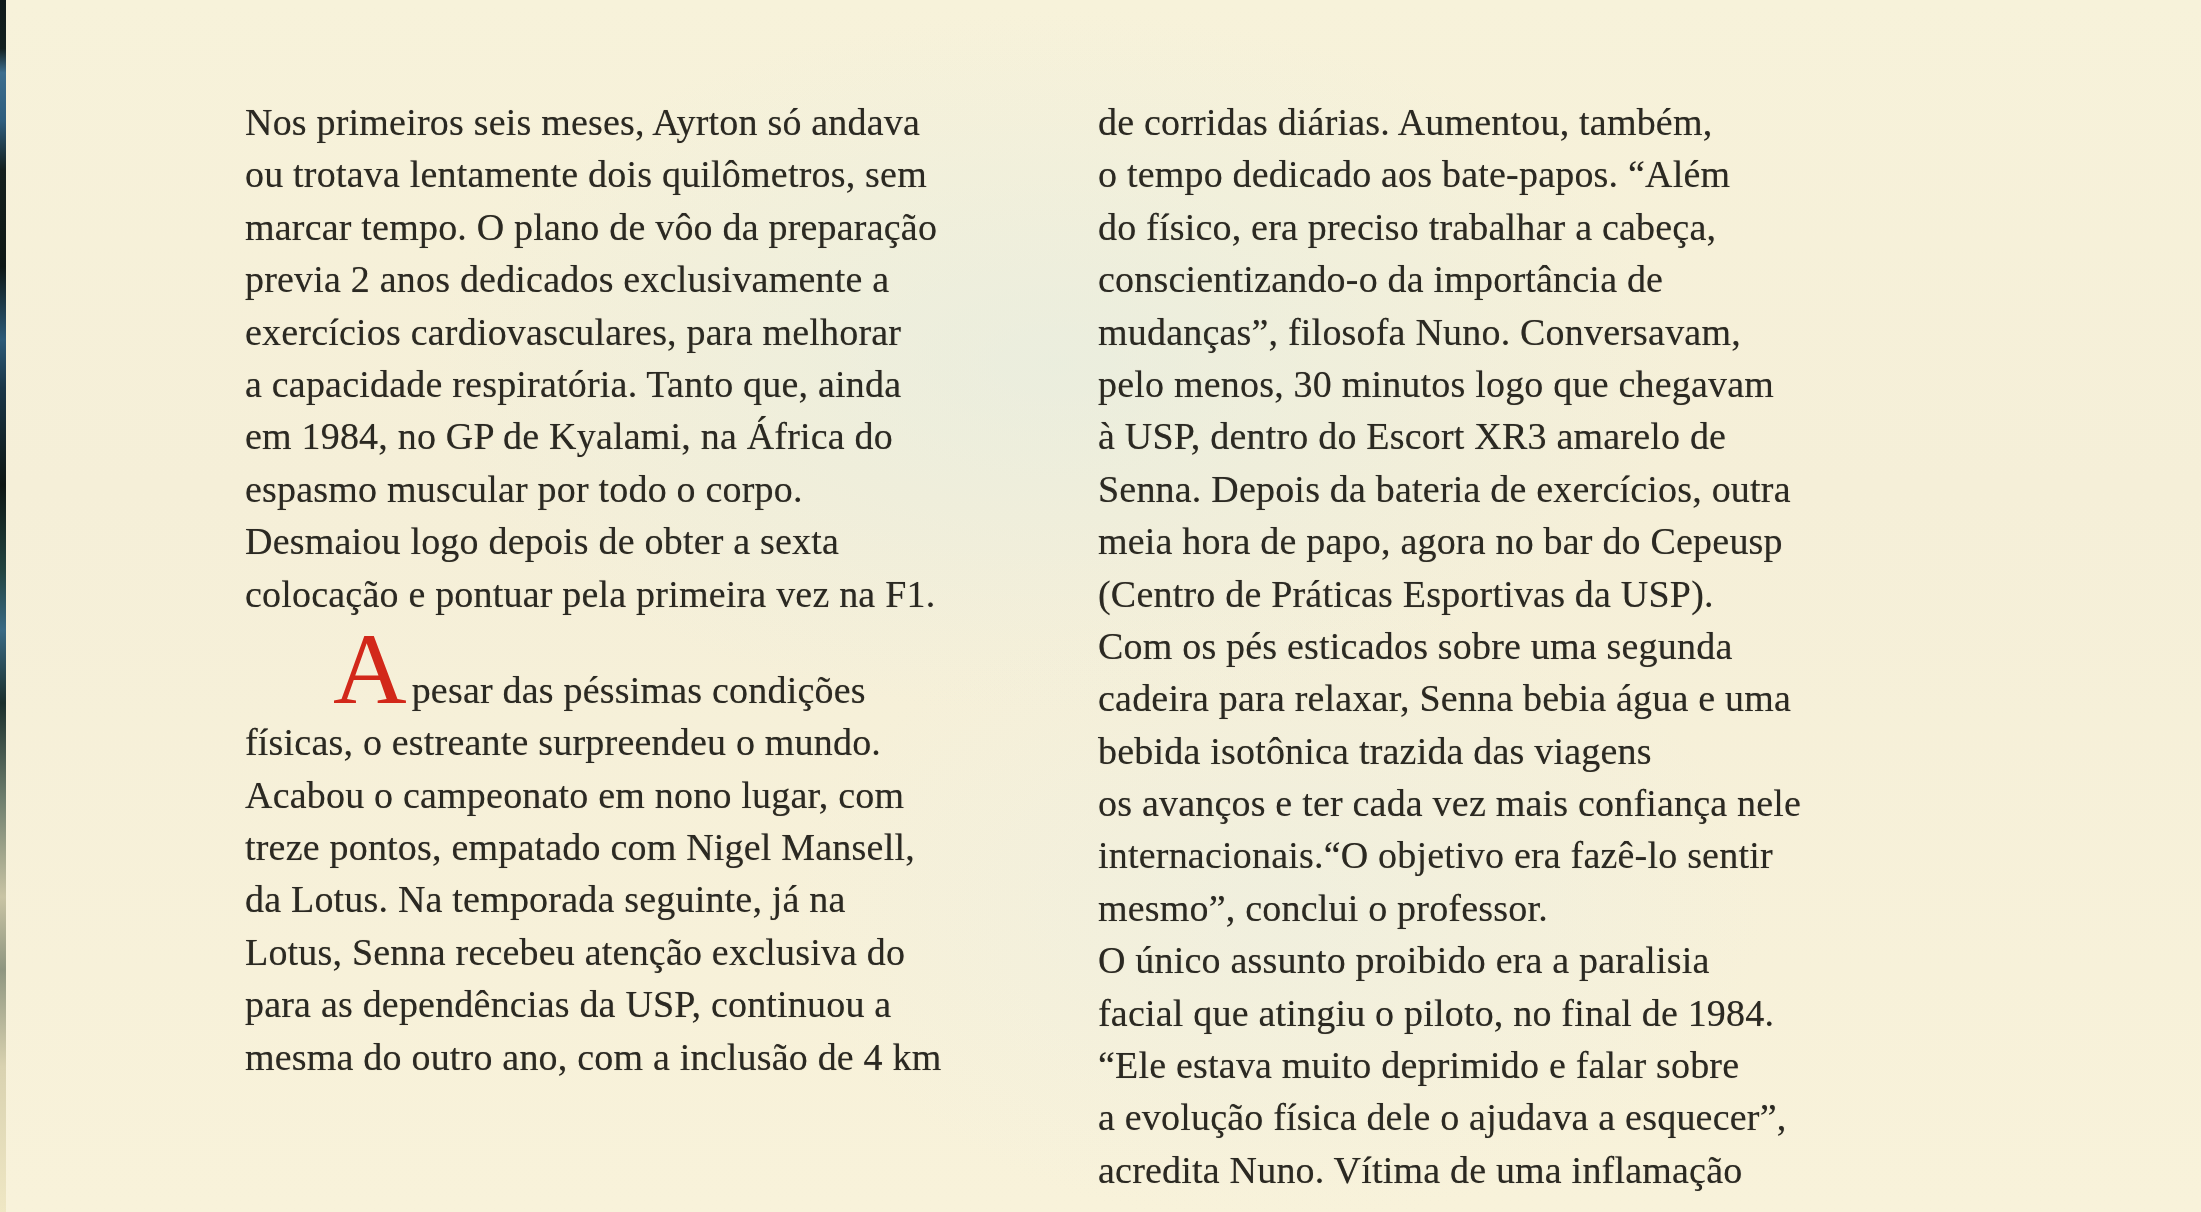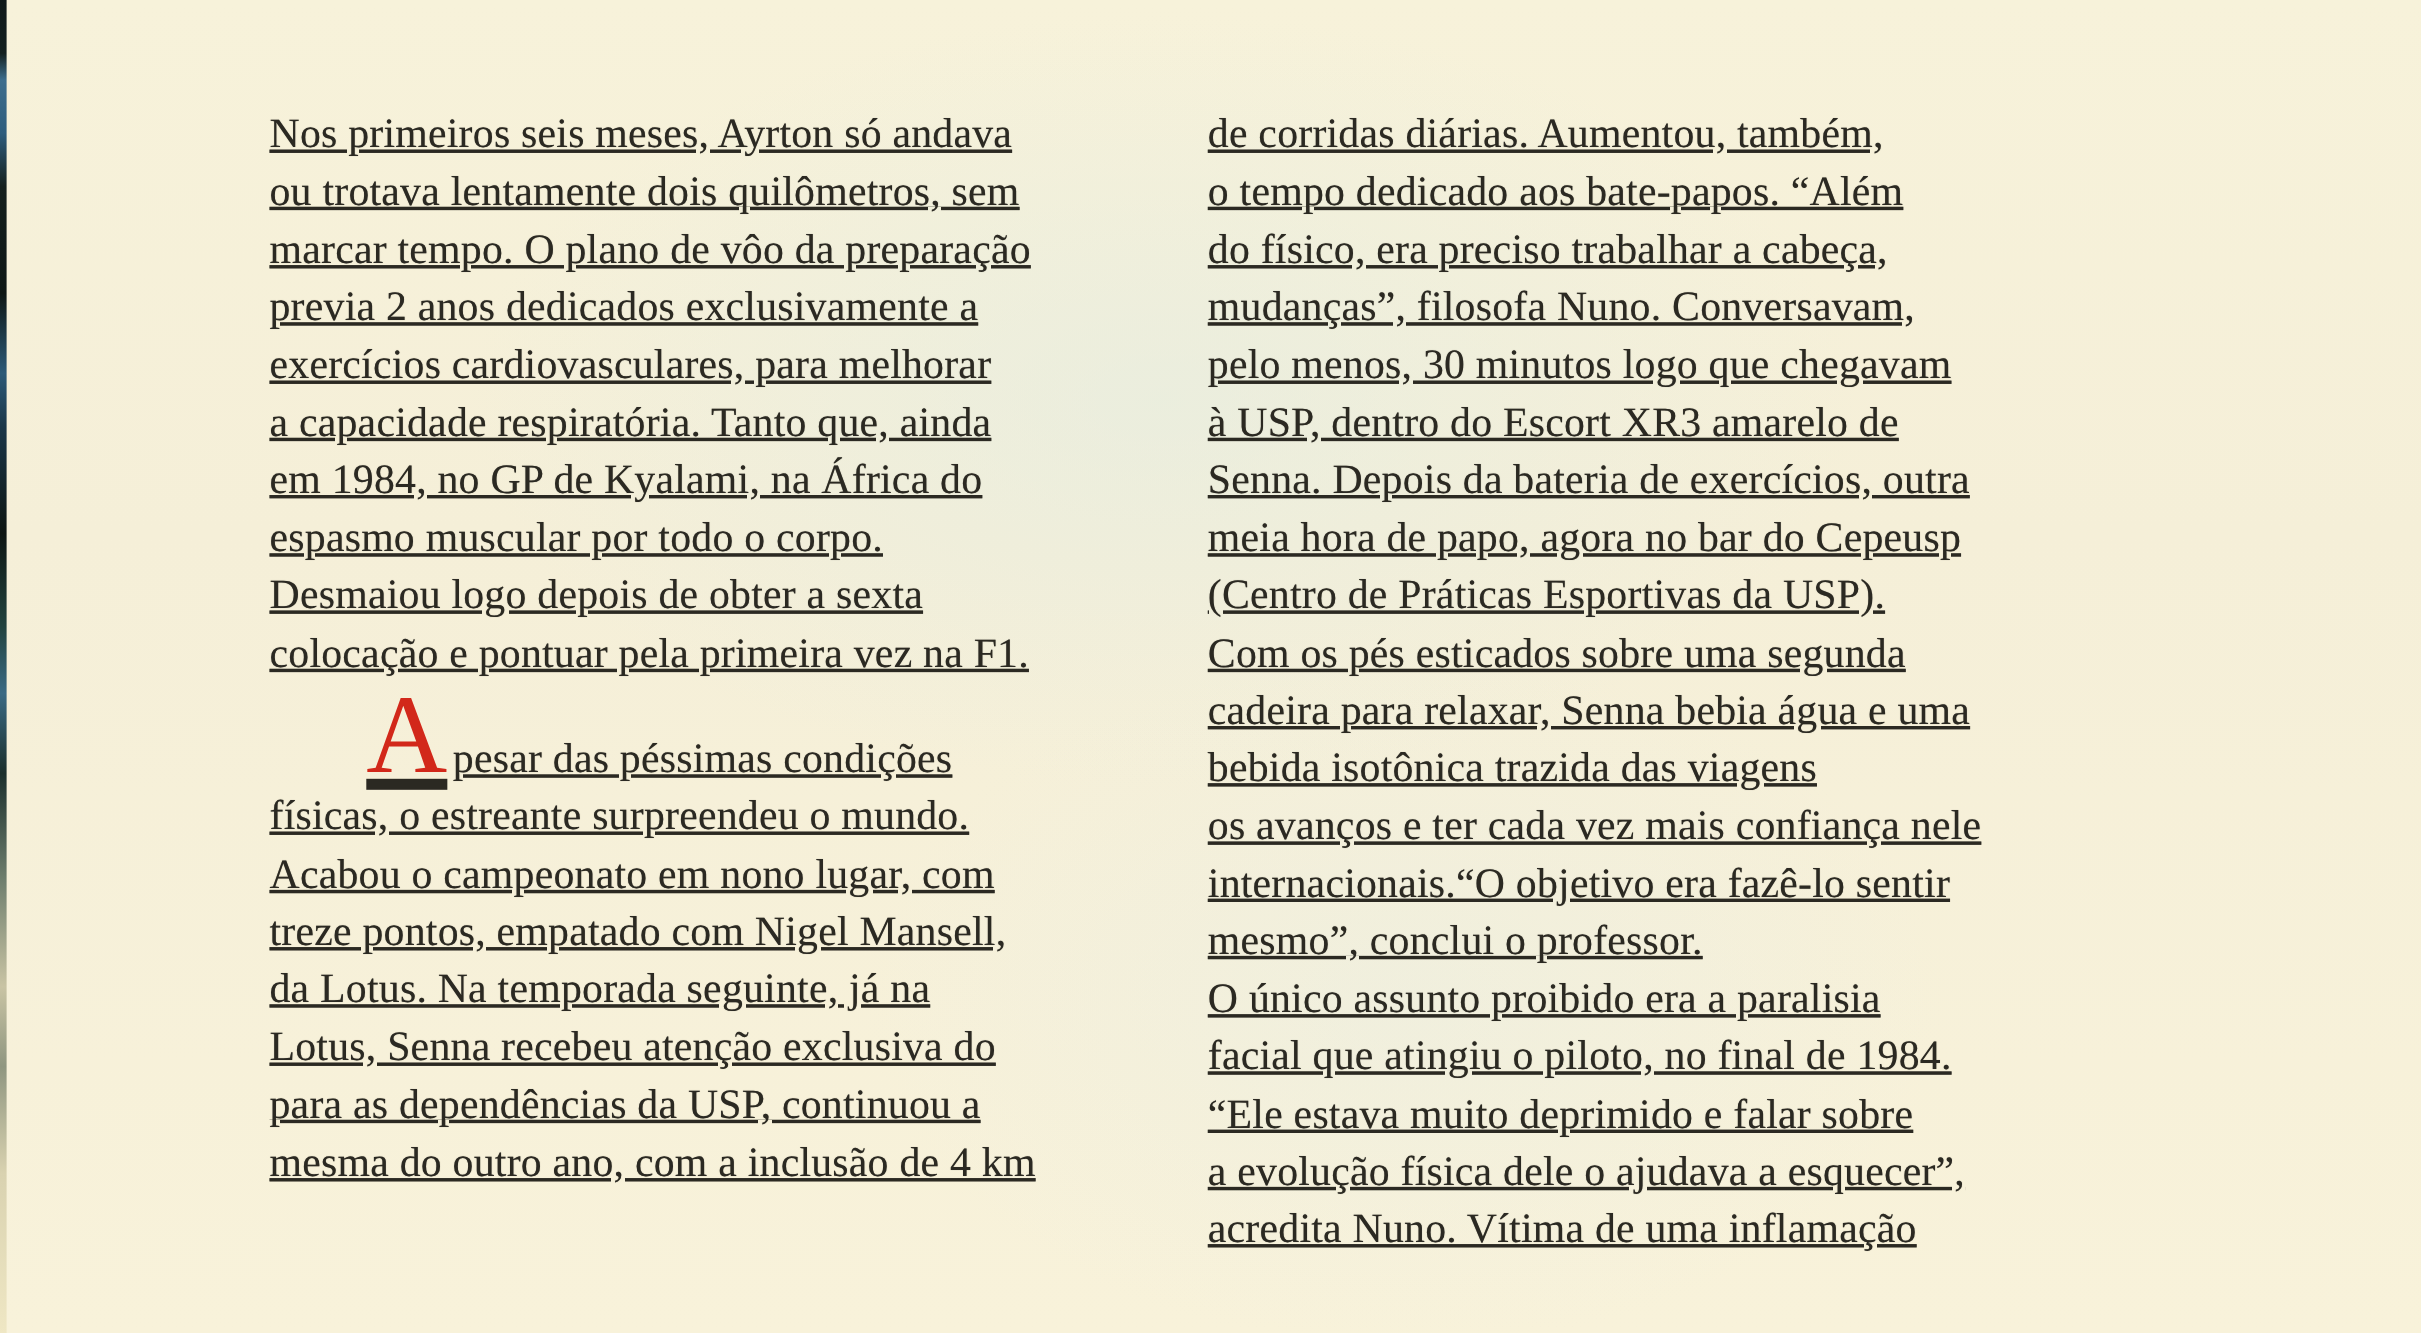--- a/index.html
+++ b/index.html
@@ -32,21 +32,20 @@
       #efe7c4 100%);
   }
   .col { position: absolute; top: 96px; color: #2b2922; }
   .col-left  { left: 245px; width: 820px; }
   .col-right { left: 1098px; width: 820px; }
   .ln {
     height: 52.4px; line-height: 52.4px;
     font-size: 38px; letter-spacing: 0.2px;
     white-space: nowrap;
     text-shadow: 0 0 0.7px rgba(43,41,34,0.55);
-    text-decoration: underline;
   }
   .para-gap { height: 44px; }
   .dropcap-row {
     display: flex; align-items: baseline;
     margin-left: 88px;
   }
   .dropcap {
     font-size: 102px; line-height: 0;
     letter-spacing: 0;
     margin-right: 5px;
@@ -88,20 +87,21 @@
       <div class="ln">Lotus, Senna recebeu atenção exclusiva do</div>
       <div class="ln">para as dependências da USP, continuou a</div>
       <div class="ln">mesma do outro ano, com a inclusão de 4 km</div>
     </div>
   </div>
 
   <div class="col col-right">
     <div class="ln">de corridas diárias. Aumentou, também,</div>
     <div class="ln">o tempo dedicado aos bate-papos. “Além</div>
     <div class="ln">do físico, era preciso trabalhar a cabeça,</div>
+    <div class="ln">conscientizando-o da importância de</div>
     <div class="ln">mudanças”, filosofa Nuno. Conversavam,</div>
     <div class="ln">pelo menos, 30 minutos logo que chegavam</div>
     <div class="ln">à USP, dentro do Escort XR3 amarelo de</div>
     <div class="ln">Senna. Depois da bateria de exercícios, outra</div>
     <div class="ln">meia hora de papo, agora no bar do Cepeusp</div>
     <div class="ln">(Centro de Práticas Esportivas da USP).</div>
     <div class="ln">Com os pés esticados sobre uma segunda</div>
     <div class="ln">cadeira para relaxar, Senna bebia água e uma</div>
     <div class="ln">bebida isotônica trazida das viagens</div>
     <div class="ln">os avanços e ter cada vez mais confiança nele</div>

